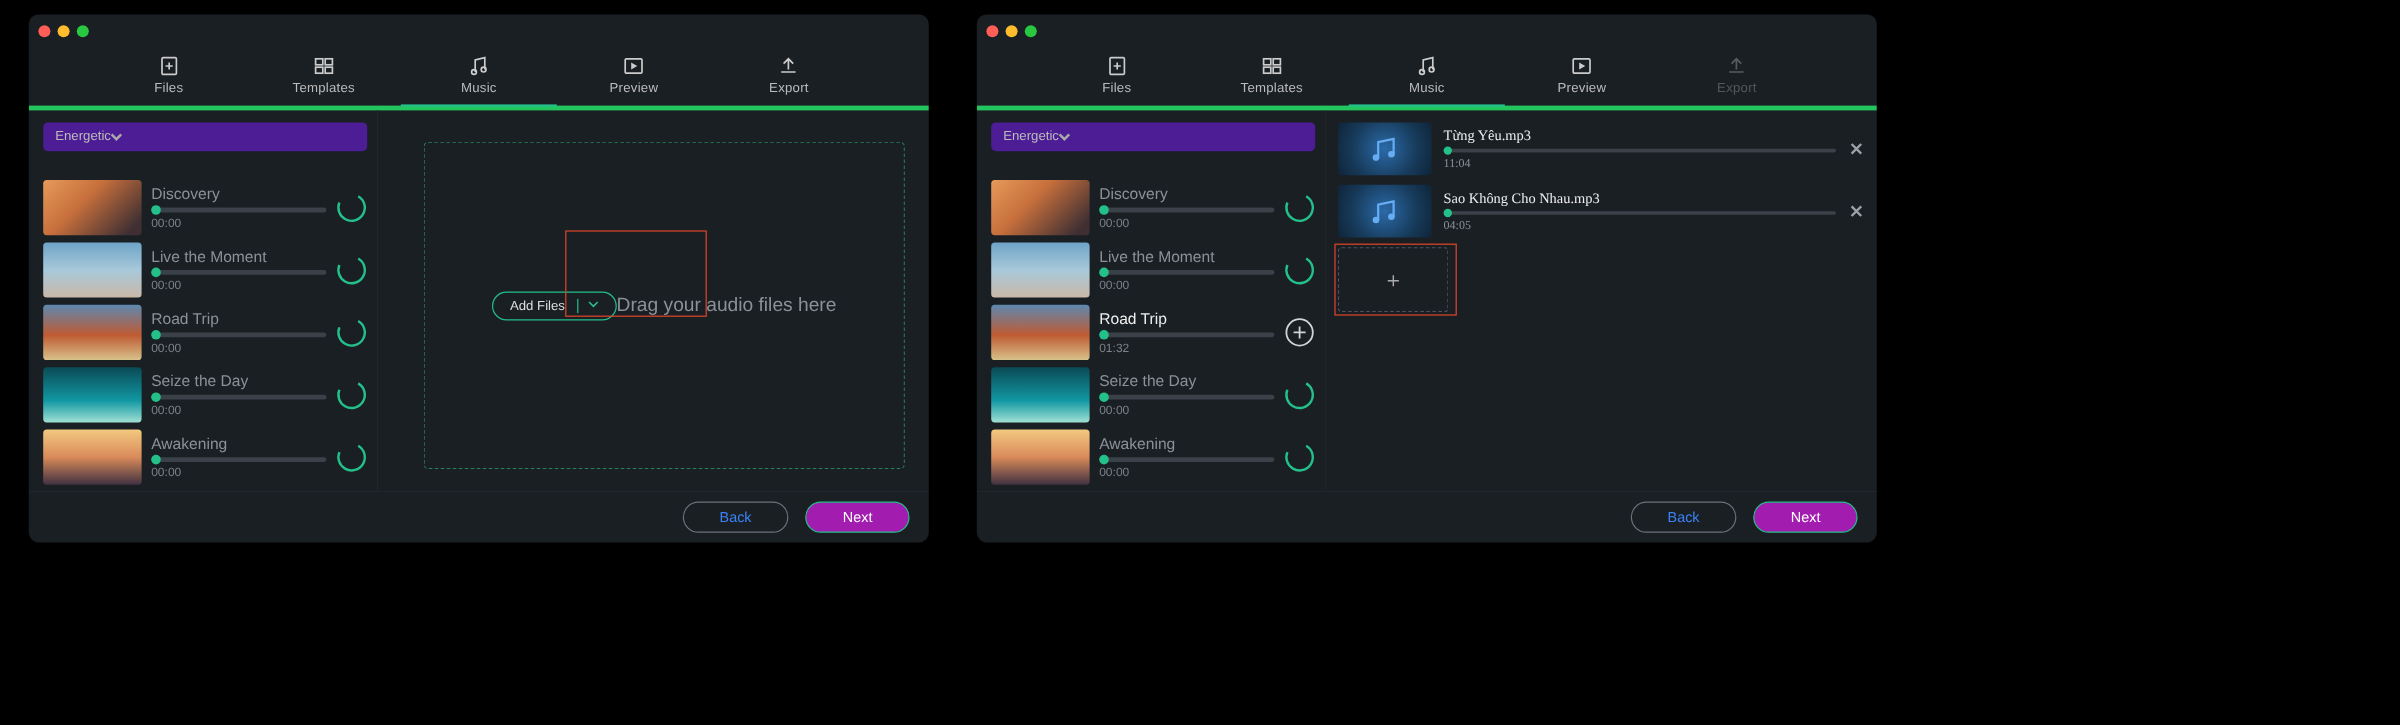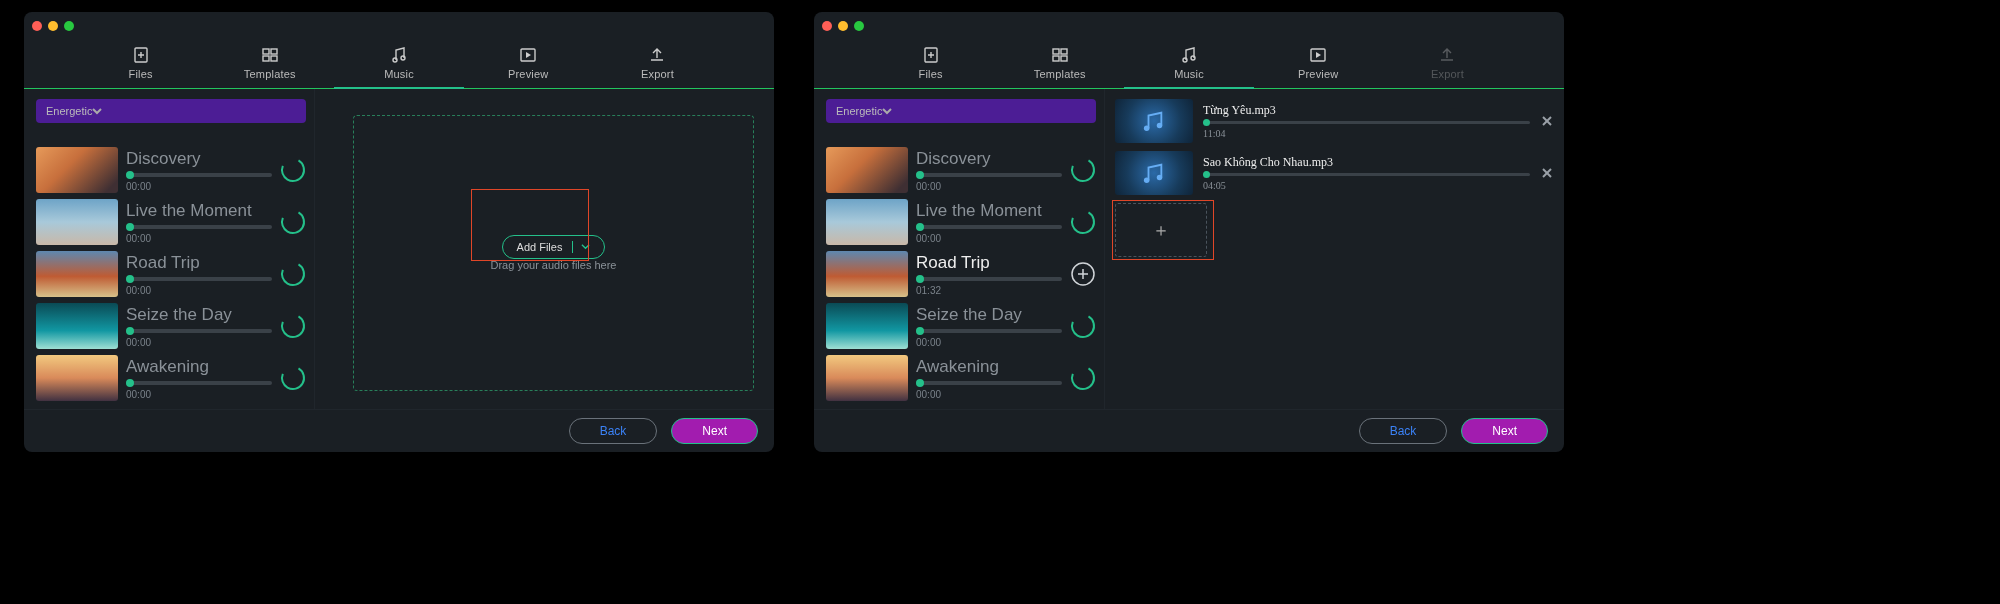--- a/index.html
+++ b/index.html
@@ -41,21 +41,21 @@
   }
   .tl-close { background: #ff5f57; }
   .tl-min   { background: #ffbd2e; }
   .tl-max   { background: #28c940; }
 
   .tabbar {
     display: flex;
     justify-content: space-between;
     align-items: stretch;
     padding: 0 52px;
-    border-bottom: 1px solid #22c55e;
+    border-bottom: 4px solid #22c55e;
   }
   .tab {
     flex: 1;
     display: flex;
     flex-direction: column;
     align-items: center;
     justify-content: center;
     gap: 4px;
     padding: 6px 0 8px 0;
     font-size: 11px;
@@ -113,21 +113,21 @@
     flex:0 0 82px;
     background:#333;
   }
   .thumb.sunset { background: linear-gradient(135deg,#e69a5a 0%,#c76f3c 40%,#3f2f33 90%); }
   .thumb.sky    { background: linear-gradient(180deg,#6ea4c7 0%,#a8c9da 50%,#c9b8a8 100%); }
   .thumb.van    { background: linear-gradient(180deg,#5e88b0 0%,#bf5b33 55%,#d7c18a 100%); }
   .thumb.wave   { background: linear-gradient(180deg,#0a4a55 0%,#1197a2 60%,#9fe0d3 100%); }
   .thumb.dawn   { background: linear-gradient(180deg,#f2c97f 0%,#d98a5a 50%,#413141 100%); }
 
   .track-info { flex:1; min-width:0; }
-  .track-title { font-size:17px; color:#8a9198; margin-bottom:4px; }
+  .track-title { font-size:13px; color:#8a9198; margin-bottom:4px; }
   .track-title.active { color:#eee; font-weight:500; }
   .progress {
     height:4px;
     background:#3a4148;
     border-radius:2px;
     position:relative;
     margin-bottom:4px;
   }
   .progress .fill { height:100%; background:#24c08a; border-radius:2px; width:0; }
   .progress .knob { position:absolute; width:8px; height:8px; border-radius:50%; background:#24c08a; top:-2px; left:0; }
@@ -146,21 +146,21 @@
     padding:10px;
     box-sizing:border-box;
   }
 
   .dropzone {
     position:absolute;
     left:38px; right:20px; top:26px; bottom:18px;
     border:1px dashed #287f5a;
     border-radius:4px;
     display:flex;
-    flex-direction:column;
+    flex-direction:row;
     align-items:center;
     justify-content:center;
   }
   .hl-red {
     position:absolute;
     border:1.5px solid #e04628;
     pointer-events:none;
   }
   .addfiles-btn {
     border:1px solid #24c08a;
@@ -168,21 +168,21 @@
     font-size:11px;
     padding:5px 14px;
     border-radius:13px;
     display:flex;
     align-items:center;
     gap:10px;
     background:transparent;
     cursor:pointer;
   }
   .addfiles-btn .chev { border-left:1px solid #24c08a; padding-left:8px; }
-  .drop-help { font-size:11px; color:#8a9198; margin-top:0; }
+  .drop-help { font-size:16px; color:#8a9198; margin-top:0; }
 
   
   .files-col { position:relative; width:100%; }
   .file-row {
     display:flex;
     gap:10px;
     align-items:center;
     margin-bottom:8px;
   }
   .file-thumb {

